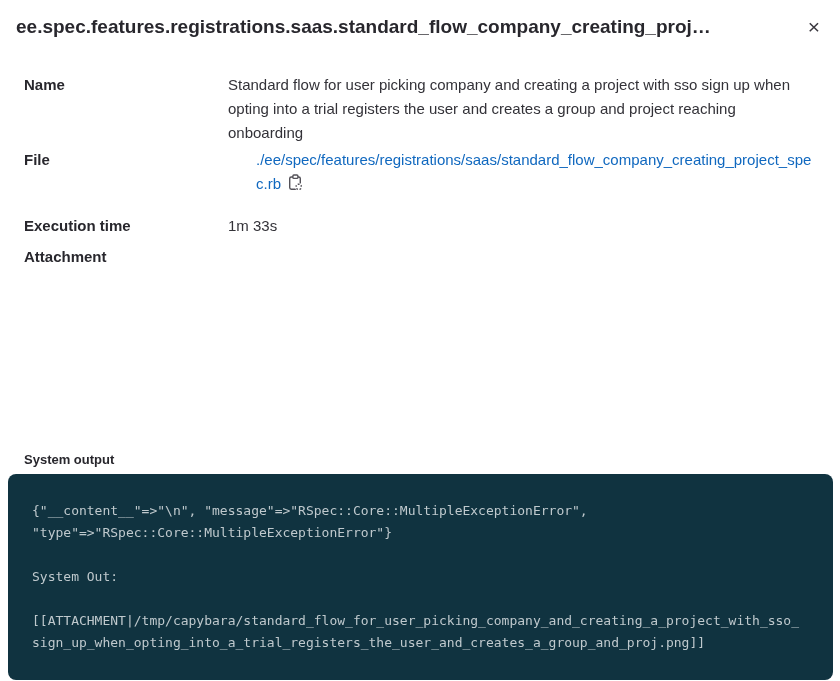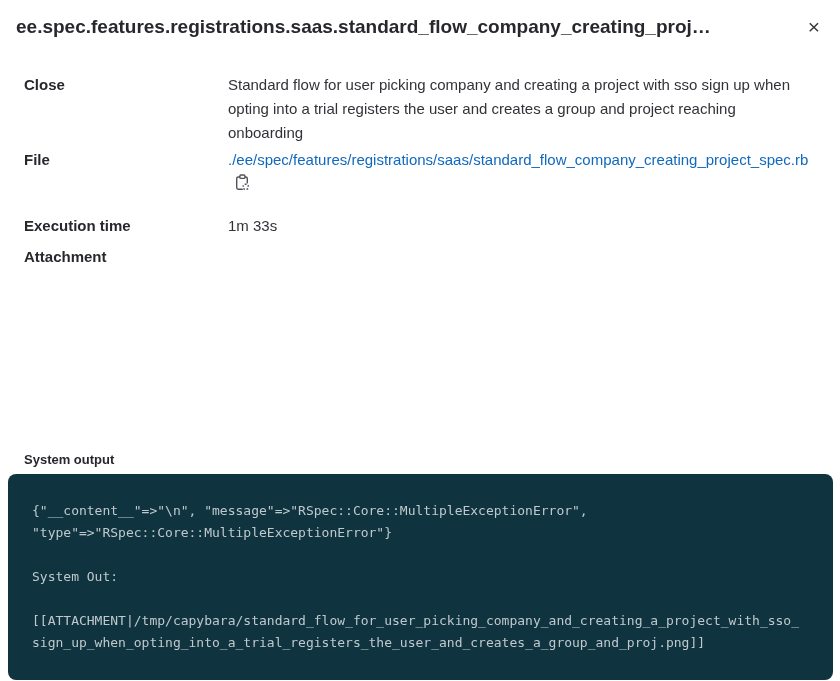--- a/index.html
+++ b/index.html
@@ -46,21 +46,21 @@
     margin-top: 1px;
     font-family: "Liberation Sans", sans-serif;
   }
   .modal-body {
     padding: 33px 28px 0 24px;
     font-size: 15px;
     line-height: 24px;
   }
   .field-row { display: flex; align-items: flex-start; }
   .field-row.name { margin-bottom: 3px; }
-  .field-row.file { margin-bottom: 18px; }
+  .field-row.file { margin-bottom: 18px; gap: 28px; }
   .field-row.exec { margin-bottom: 7px; }
   .field-row.attachment { margin-bottom: 0; flex-direction: column; }
   .field-label {
     flex: 0 0 204px;
     font-weight: 700;
     color: #28272d;
   }
   .field-value {
     flex: 1 1 auto;
     min-width: 0;
@@ -126,21 +126,21 @@
 <div class="modal">
 
   <div class="modal-header">
     <h2 class="modal-title">ee.spec.features.registrations.saas.standard_flow_company_creating_proj…</h2>
     <button class="close-btn">×</button>
   </div>
 
   <div class="modal-body">
 
     <div class="field-row name">
-      <div class="field-label">Close</div>
+      <div class="field-label">Name</div>
       <div class="field-value">Standard flow for user picking company and creating a project with sso sign up when opting into a trial registers the user and creates a group and project reaching onboarding</div>
     </div>
 
     <div class="field-row file">
       <div class="field-label">File</div>
       <div class="field-value">
         <a class="link">./ee/spec/features/registrations/saas/standard_flow_company_creating_project_spec.rb</a><button class="copy-btn"><span><svg width="15" height="17" viewBox="0 0 15 17" fill="none" xmlns="http://www.w3.org/2000/svg">
                 <rect x="1.7" y="3" width="10.6" height="12.2" rx="1.6" stroke="#535158" stroke-width="1.4"></rect>
                 <rect x="4.9" y="1" width="5" height="3.4" rx="1" fill="#ffffff" stroke="#535158" stroke-width="1.4"></rect>
                 <rect x="7.2" y="9.2" width="7" height="7" rx="2.4" fill="#ffffff"></rect>

